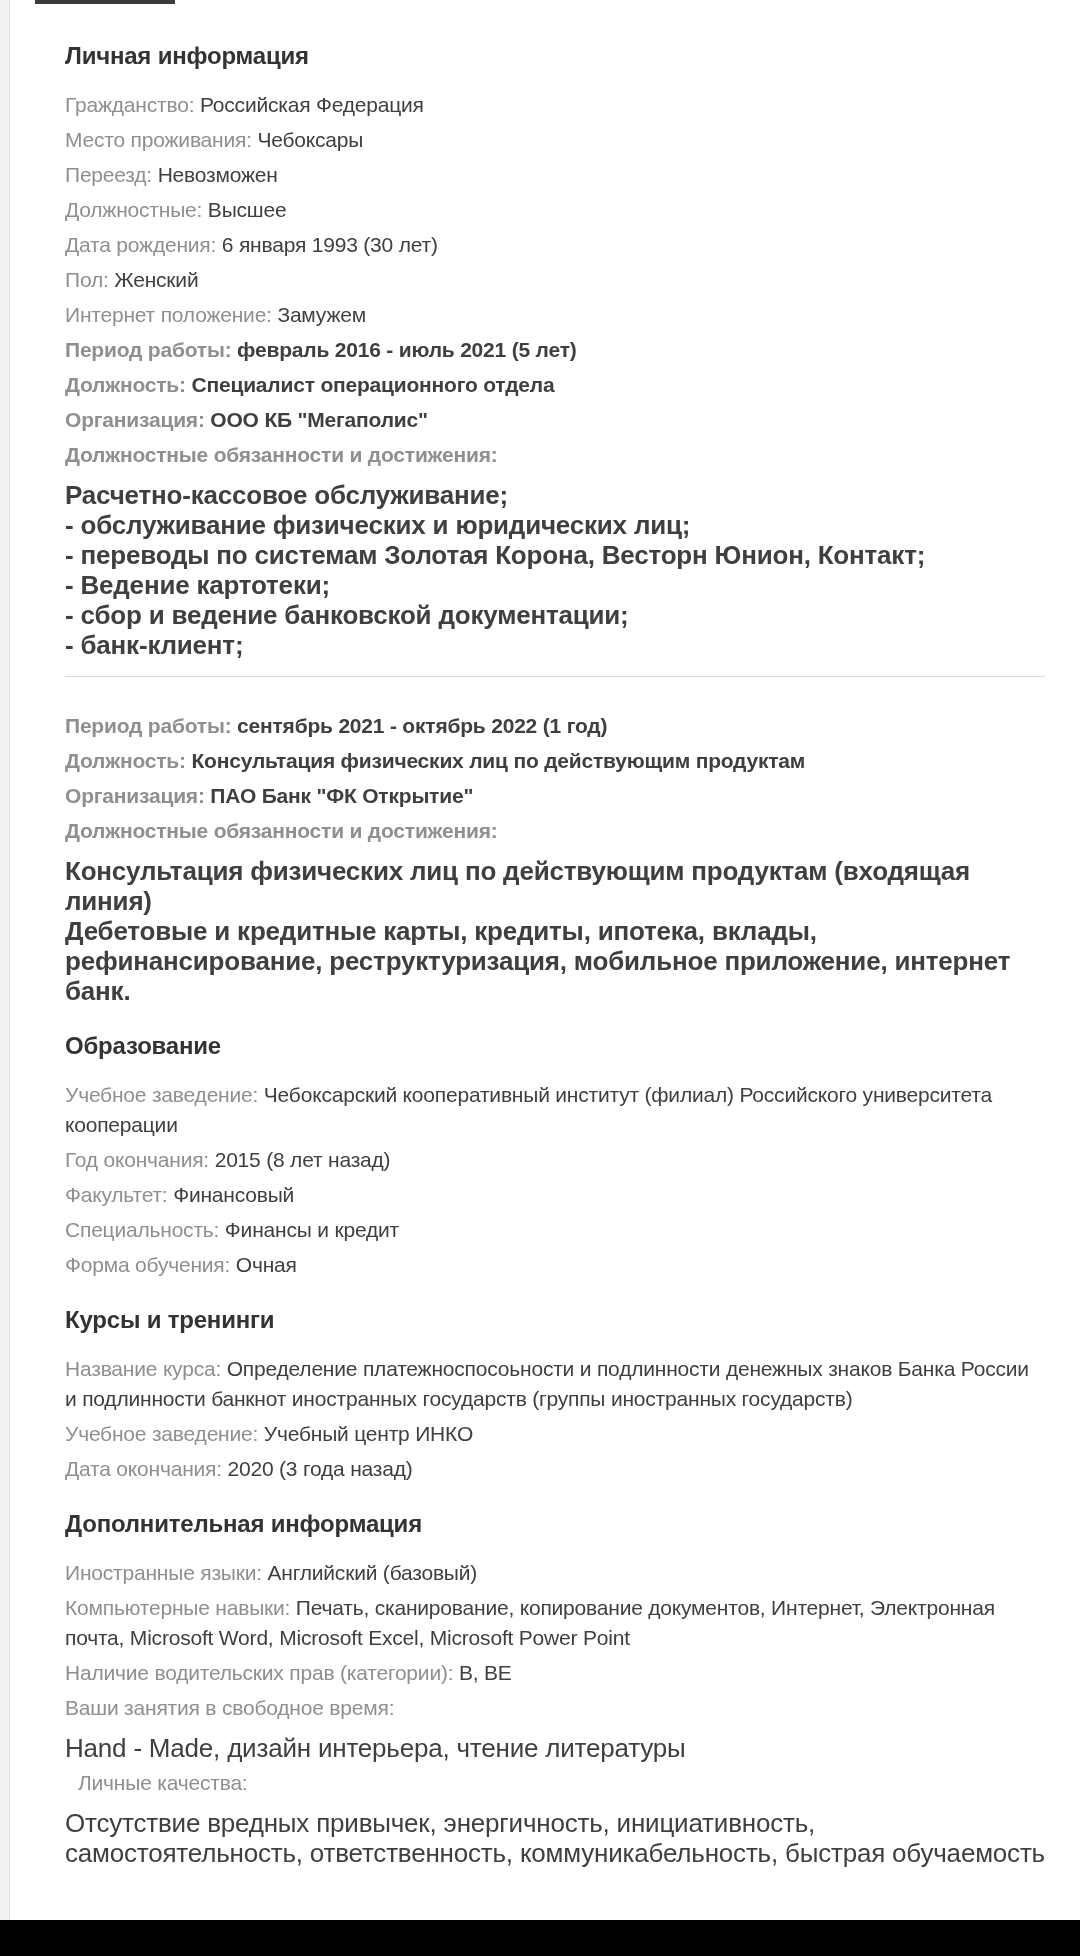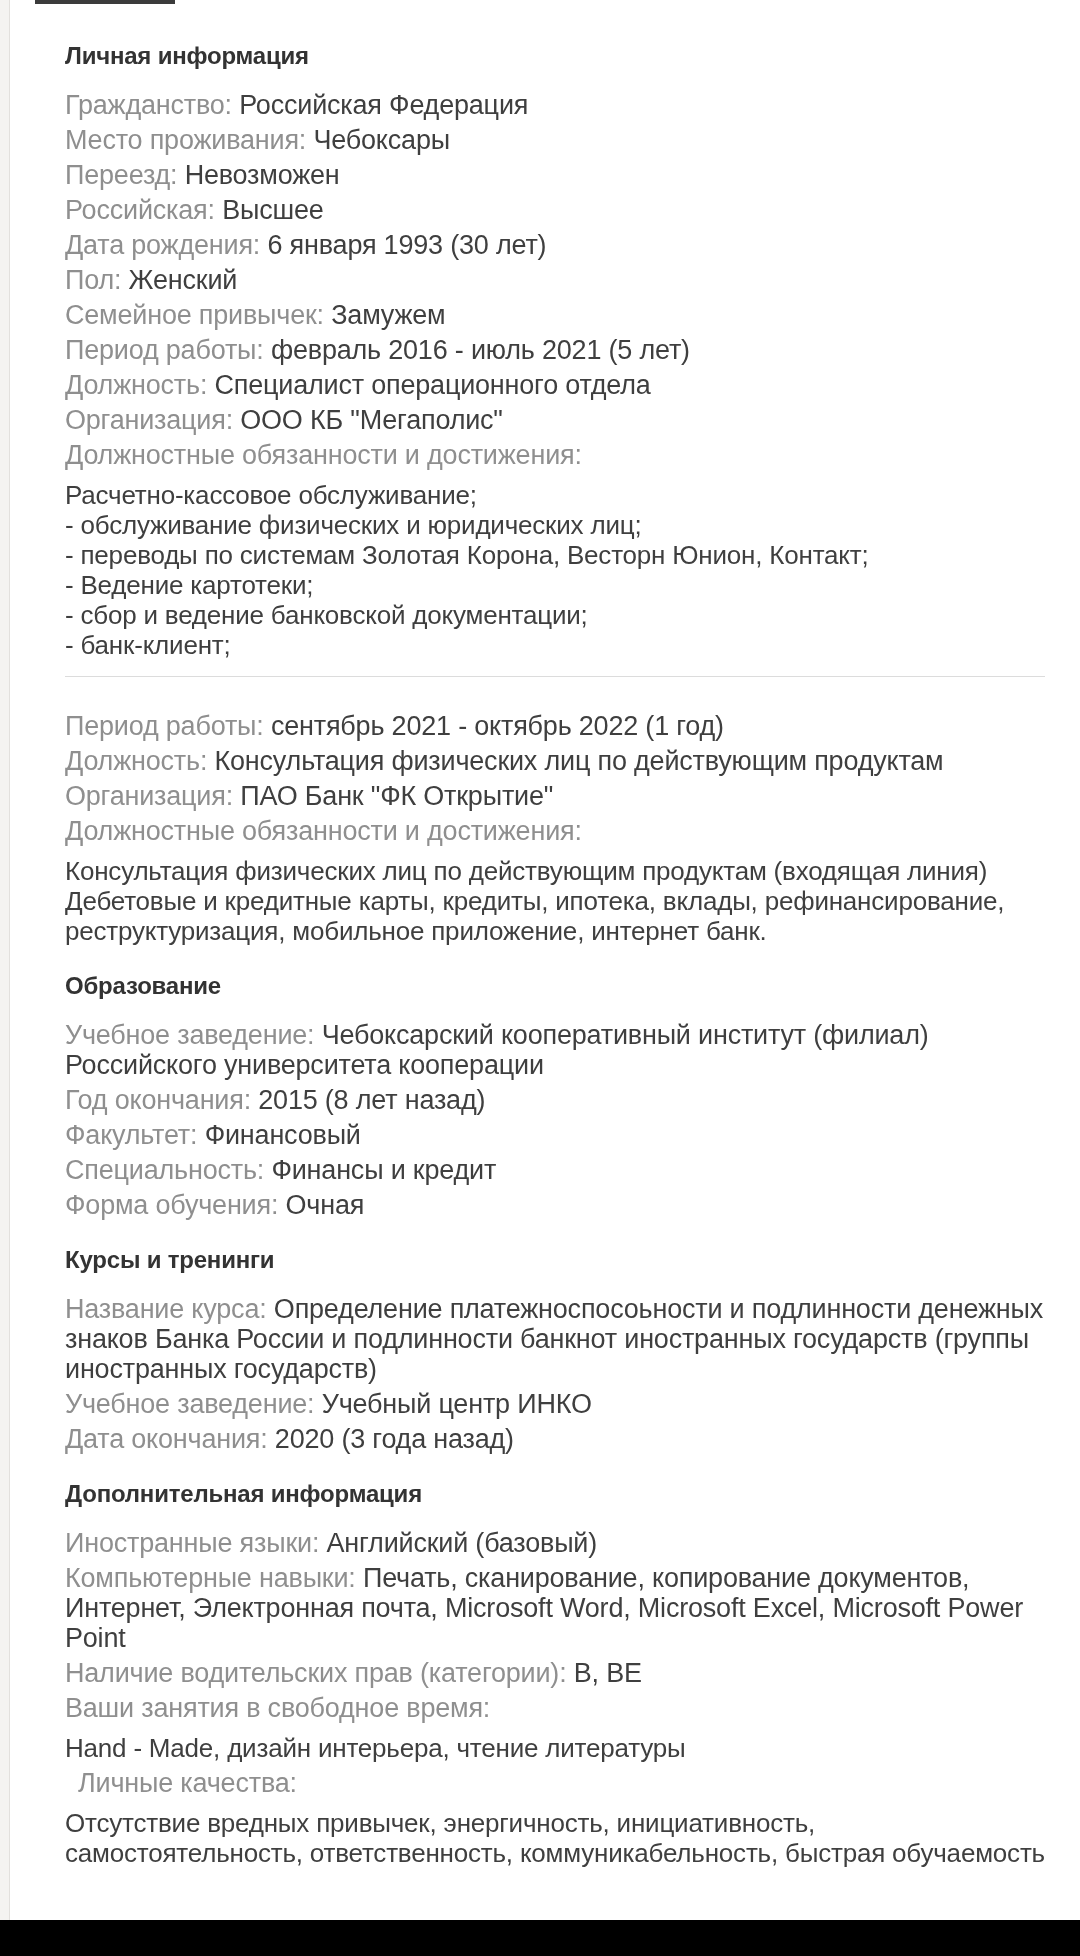--- a/index.html
+++ b/index.html
@@ -38,35 +38,35 @@
   }
   h2.section-title {
     font-size: 24px;
     line-height: 28px;
     font-weight: bold;
     color: #333333;
     margin: 26px 0 20px 0;
   }
   .section:first-child h2.section-title { margin-top: 0; }
   .row {
-    font-size: 27px;
+    font-size: 21px;
     line-height: 30px;
     margin-bottom: 5px;
     color: #3f3f3f;
   }
   .label { color: #8f8f8f; }
   .value { color: #3f3f3f; }
   .paragraph {
     font-size: 26px;
     line-height: 30px;
     color: #3f3f3f;
     white-space: pre-line;
     margin: 10px 0 0 0;
   }
-  .job { margin-bottom: 0; }
+  .job { margin-bottom: 0; font-weight: bold; }
   .job-divider {
     border: none;
     border-top: 1px solid #dcdcdc;
     margin: 16px 0 34px 0;
   }
   .bottom-bar {
     position: absolute;
     left: 0; bottom: 0;
     width: 1080px; height: 36px;
     background: #000000;
@@ -89,33 +89,33 @@
       </div>
       <div class="row">
         <span class="label">Место проживания:</span>
         <span class="value">Чебоксары</span>
       </div>
       <div class="row">
         <span class="label">Переезд:</span>
         <span class="value">Невозможен</span>
       </div>
       <div class="row">
-        <span class="label">Российская:</span>
+        <span class="label">Должностные:</span>
         <span class="value">Высшее</span>
       </div>
       <div class="row">
         <span class="label">Дата рождения:</span>
         <span class="value">6 января 1993 (30 лет)</span>
       </div>
       <div class="row">
         <span class="label">Пол:</span>
         <span class="value">Женский</span>
       </div>
       <div class="row">
-        <span class="label">Семейное привычек:</span>
+        <span class="label">Интернет положение:</span>
         <span class="value">Замужем</span>
       </div>
     </div>
 
     <div class="section">
 
       <div class="job">
         <div class="row">
           <span class="label">Период работы:</span>
           <span class="value">февраль 2016 - июль 2021 (5 лет)</span>

